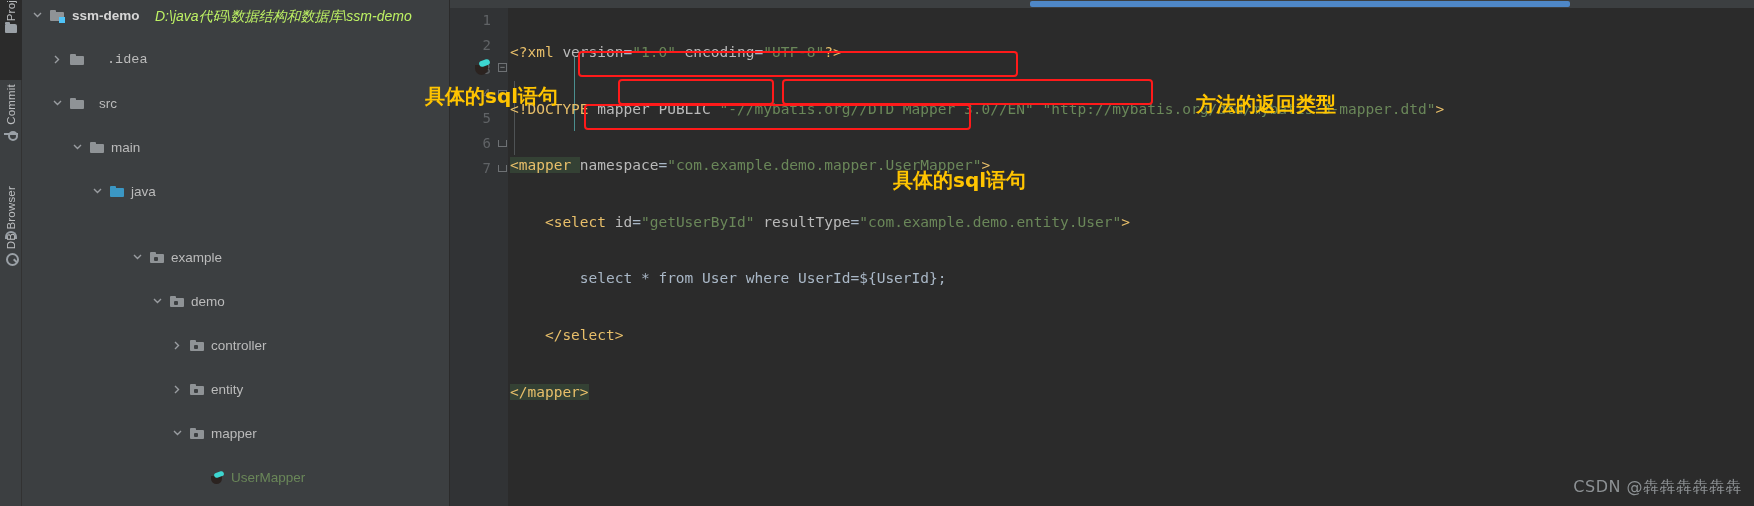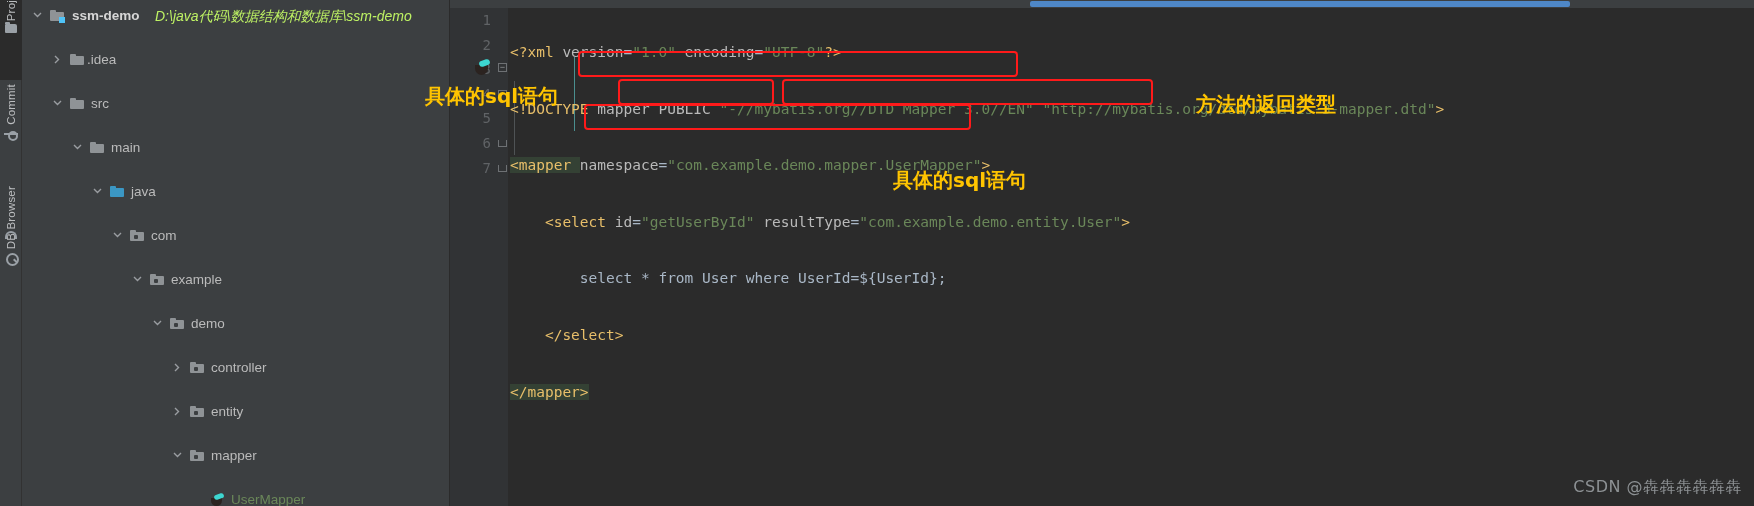--- a/index.html
+++ b/index.html
@@ -244,36 +244,36 @@
         <svg width="6" height="9" viewBox="0 0 6 9" style="margin-top:6px">
             <path d="M1 1 L4.5 4.5 L1 8" stroke="#9a9da1" stroke-width="1.4" fill="none"></path>
           </svg>
       </span>
       <span class="node-icon" style="left:48px;">
         <span class="f">
             <span class="f-tab"></span>
             <span class="f-body"></span>
           </span>
       </span>
-      <span class="node-label" style="left:65px;">.idea</span>
+      <span class="node-label" style="left:85px;font-family:Liberation Mono, monospace;">.idea</span>
     </div>
 
     <div class="tree-row" style="top:49px;">
       <span class="arrow" style="left:30px;">
         <svg width="9" height="6" viewBox="0 0 9 6">
             <path d="M1 1 L4.5 4.5 L8 1" stroke="#9a9da1" stroke-width="1.4" fill="none"></path>
           </svg>
       </span>
       <span class="node-icon" style="left:48px;">
         <span class="f">
             <span class="f-tab"></span>
             <span class="f-body"></span>
           </span>
       </span>
-      <span class="node-label" style="left:69px;">src</span>
+      <span class="node-label" style="left:77px;">src</span>
     </div>
 
     <div class="tree-row" style="top:71px;">
       <span class="arrow" style="left:50px;">
         <svg width="9" height="6" viewBox="0 0 9 6">
             <path d="M1 1 L4.5 4.5 L8 1" stroke="#9a9da1" stroke-width="1.4" fill="none"></path>
           </svg>
       </span>
       <span class="node-icon" style="left:68px;">
         <span class="f">
@@ -292,35 +292,20 @@
       </span>
       <span class="node-icon" style="left:88px;">
         <span class="f f-blue">
             <span class="f-tab"></span>
             <span class="f-body"></span>
           </span>
       </span>
       <span class="node-label" style="left:109px;">java</span>
     </div>
 
-    <div class="tree-row" style="top:115px;">
-      <span class="arrow" style="left:90px;">
-        <svg width="9" height="6" viewBox="0 0 9 6">
-            <path d="M1 1 L4.5 4.5 L8 1" stroke="#9a9da1" stroke-width="1.4" fill="none"></path>
-          </svg>
-      </span>
-      <span class="node-icon" style="left:108px;">
-        <span class="f">
-            <span class="f-tab"></span>
-            <span class="f-body"></span>
-            <span class="f-dot"></span>
-          </span>
-      </span>
-      <span class="node-label" style="left:129px;">com</span>
-    </div>
 
     <div class="tree-row" style="top:137px;">
       <span class="arrow" style="left:110px;">
         <svg width="9" height="6" viewBox="0 0 9 6">
             <path d="M1 1 L4.5 4.5 L8 1" stroke="#9a9da1" stroke-width="1.4" fill="none"></path>
           </svg>
       </span>
       <span class="node-icon" style="left:128px;">
         <span class="f">
             <span class="f-tab"></span>

